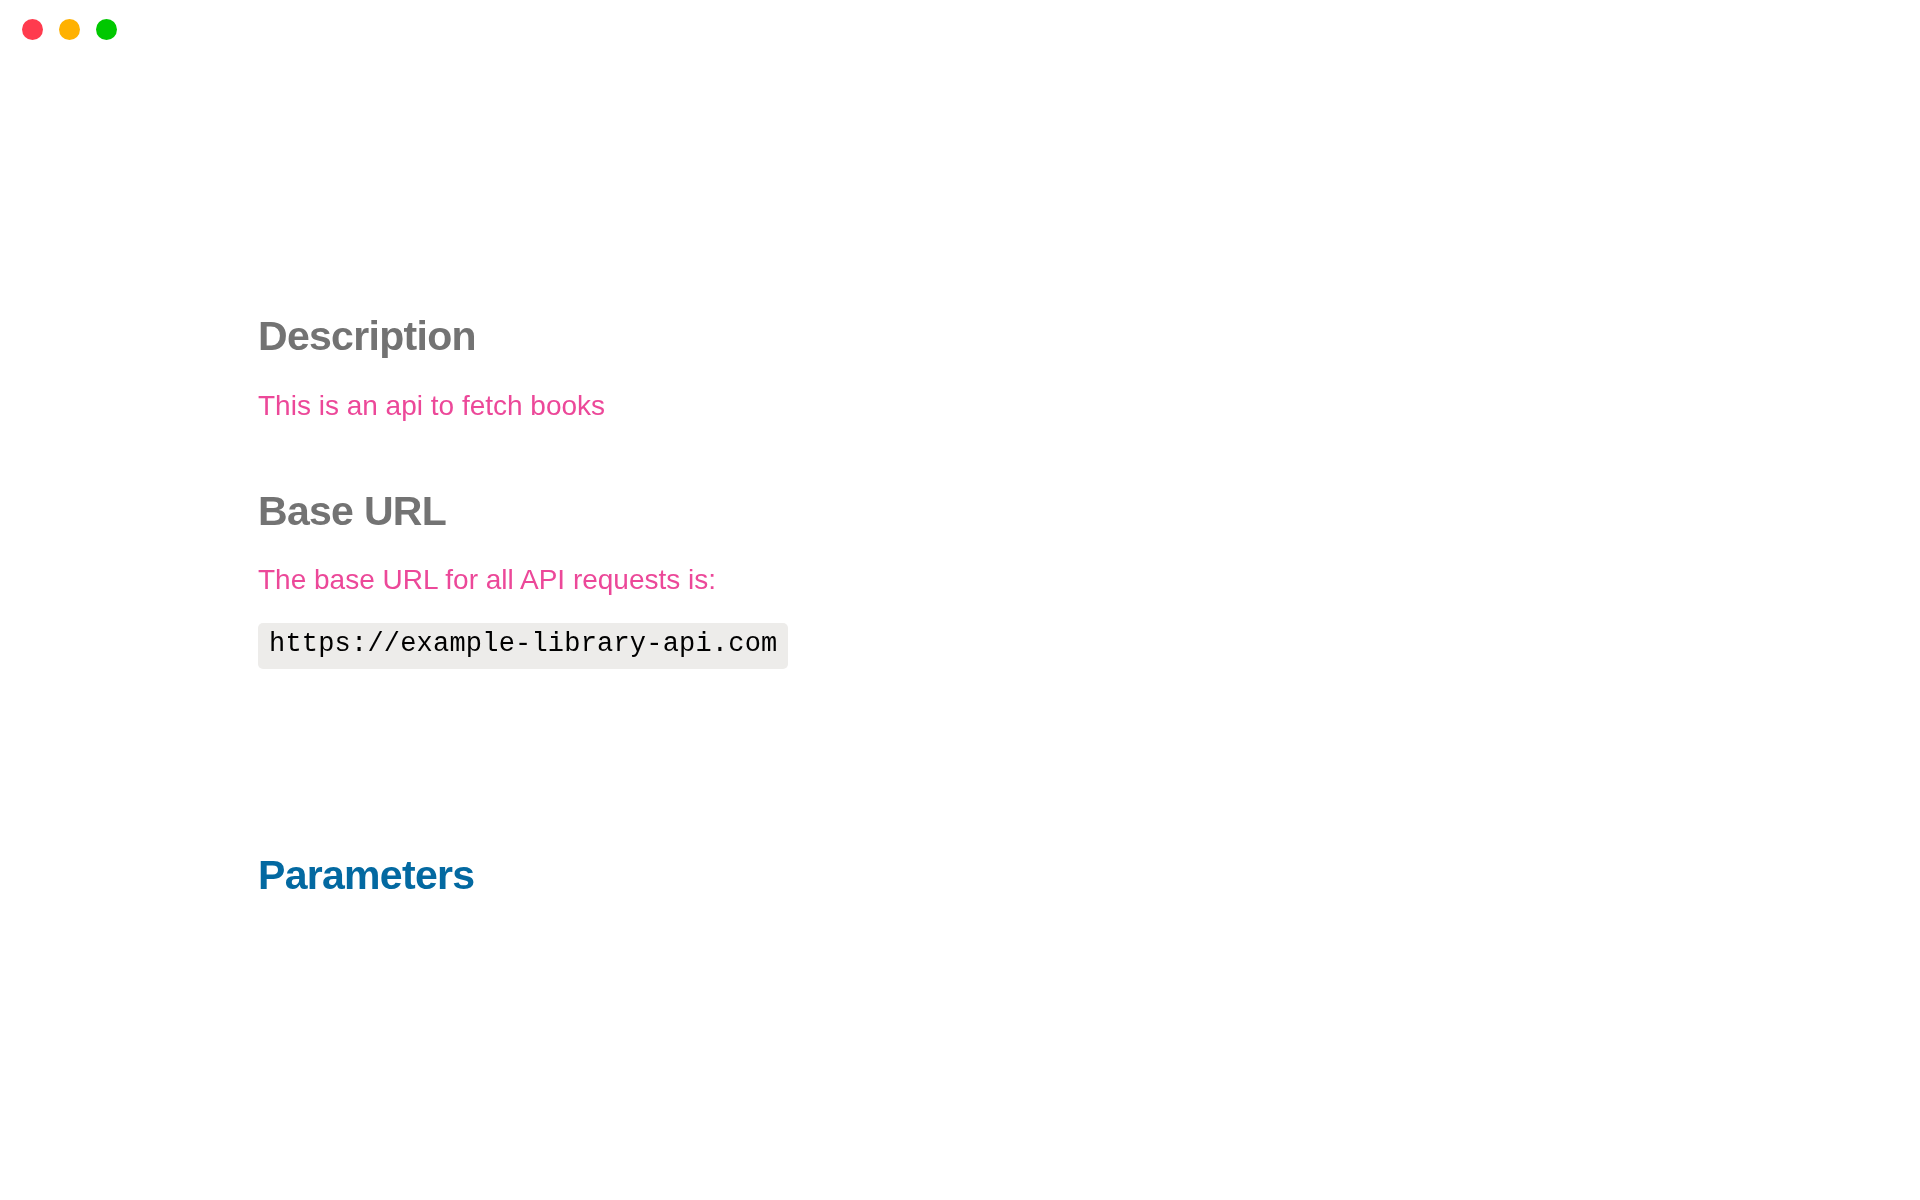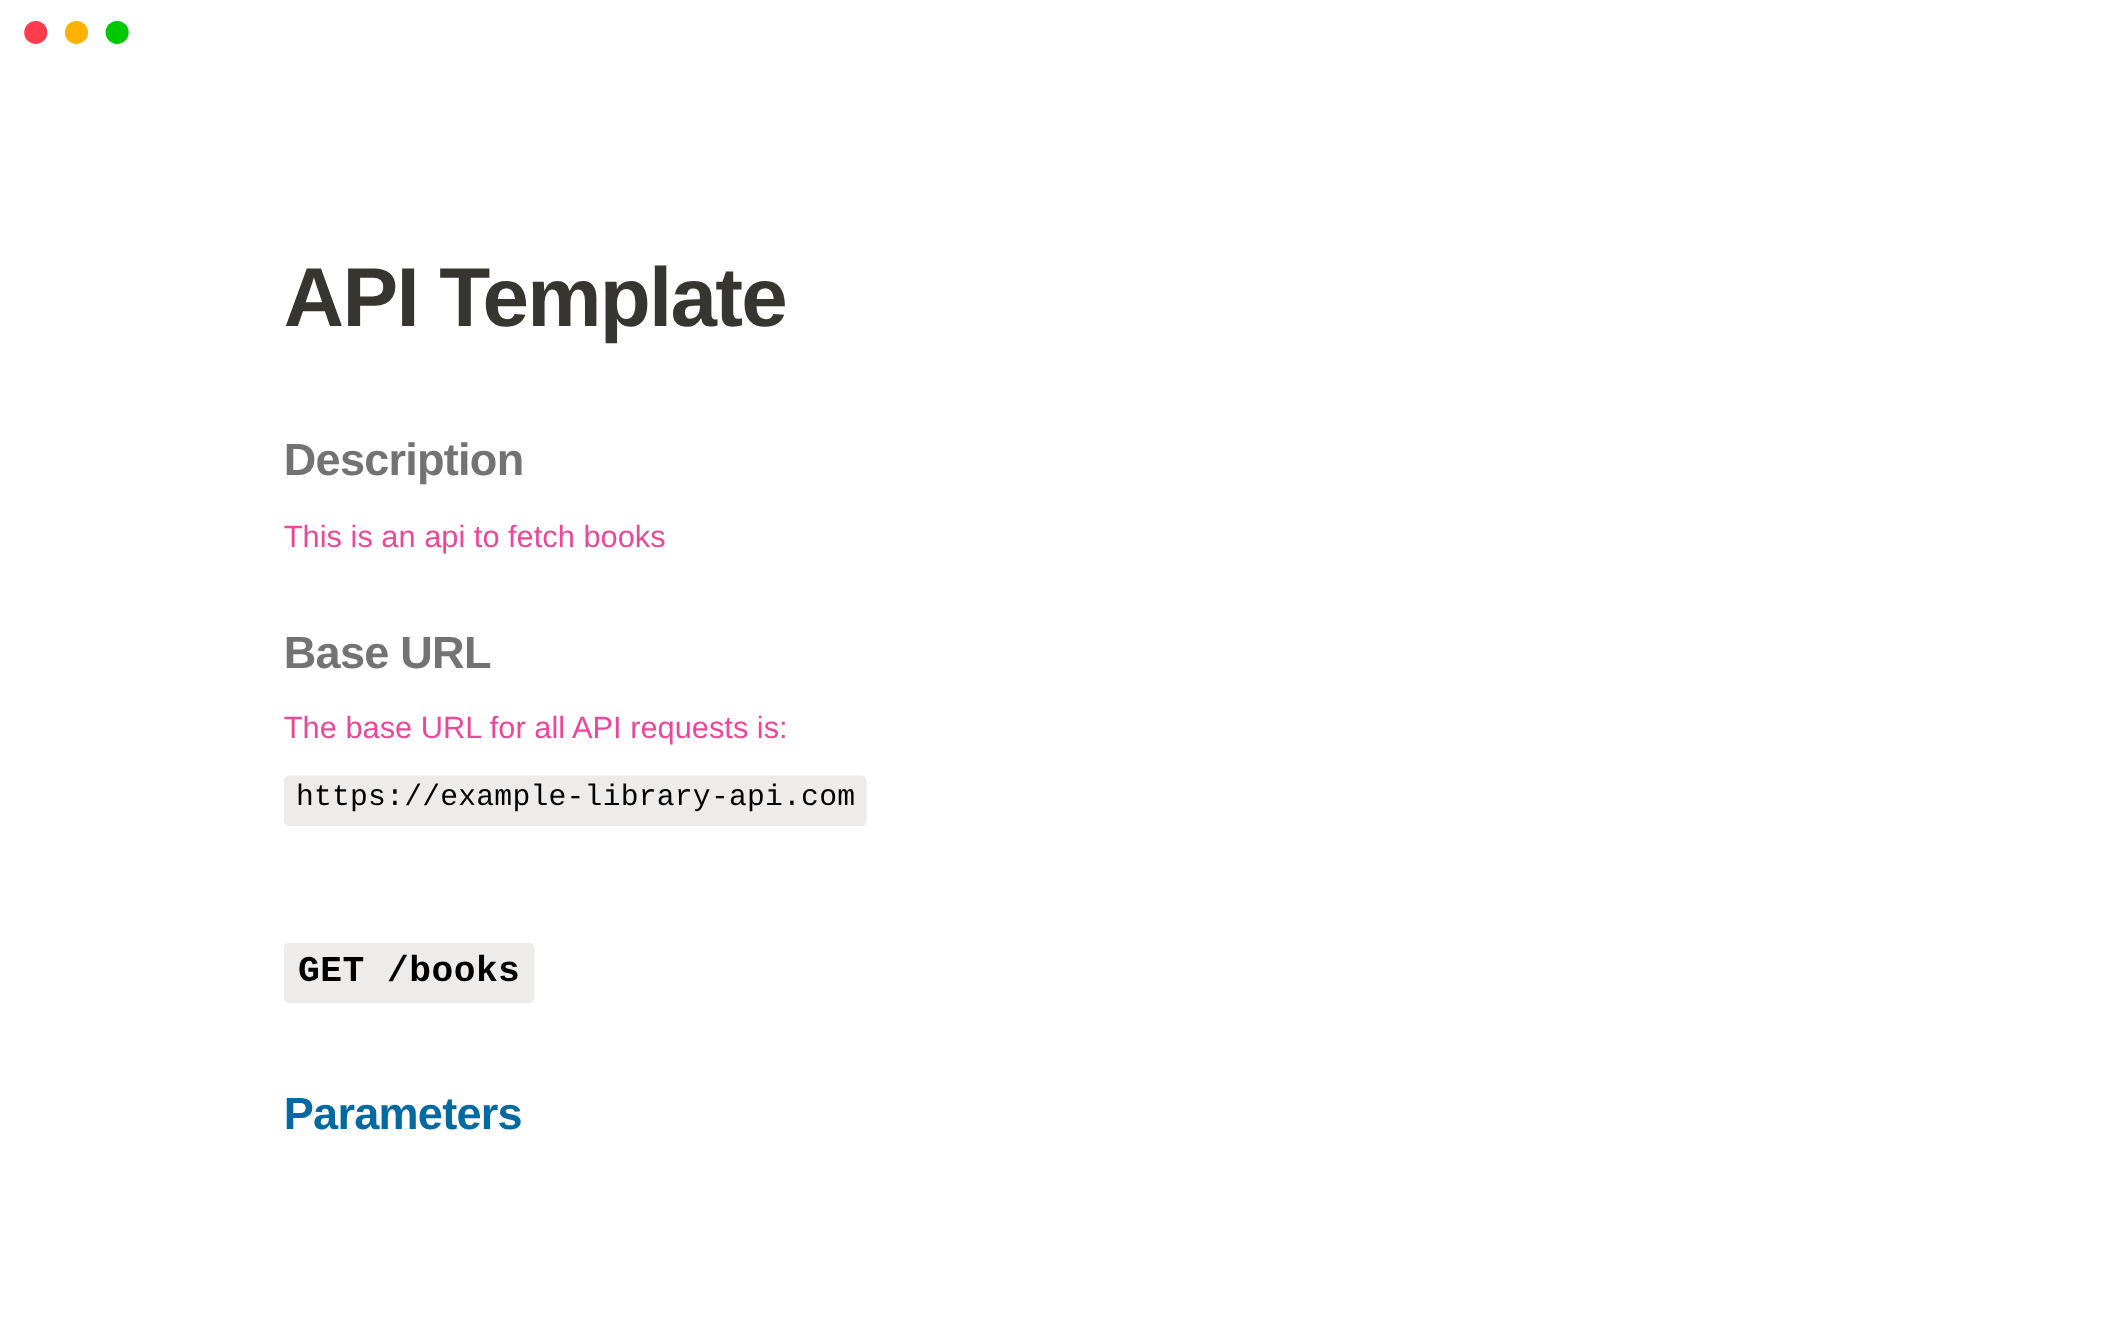--- a/index.html
+++ b/index.html
@@ -136,21 +136,20 @@
   <div class="traffic-lights">
     <span class="dot dot-close"></span>
     <span class="dot dot-min"></span>
     <span class="dot dot-max"></span>
   </div>
 </div>
 
 <div class="doc">
   <div class="doc-inner">
 
-    <h1 class="page-title">API Template</h1>
 
     <div class="sp-title-to-desc"></div>
 
     <section class="section">
       <h2 class="section-heading">Description</h2>
       <div class="sp-head-to-para"></div>
       <p class="paragraph">This is an api to fetch books</p>
     </section>
 
     <div class="sp-para-to-head"></div>
@@ -162,23 +161,20 @@
       <div class="sp-para-to-chip"></div>
       <div>
         <code class="code-chip code-url">https://example-library-api.com</code>
       </div>
     </section>
 
     <div class="sp-chip-to-head"></div>
 
     <section class="section">
       <div class="sp-head-to-chip"></div>
-      <div>
-        <code class="code-chip code-endpoint">GET /books</code>
-      </div>
       <div class="sp-chip-to-para"></div>
     </section>
 
     <div class="sp-para-to-head2"></div>
 
     <section class="section">
       <h2 class="clipped-heading">Parameters</h2>
     </section>
 
   </div>

